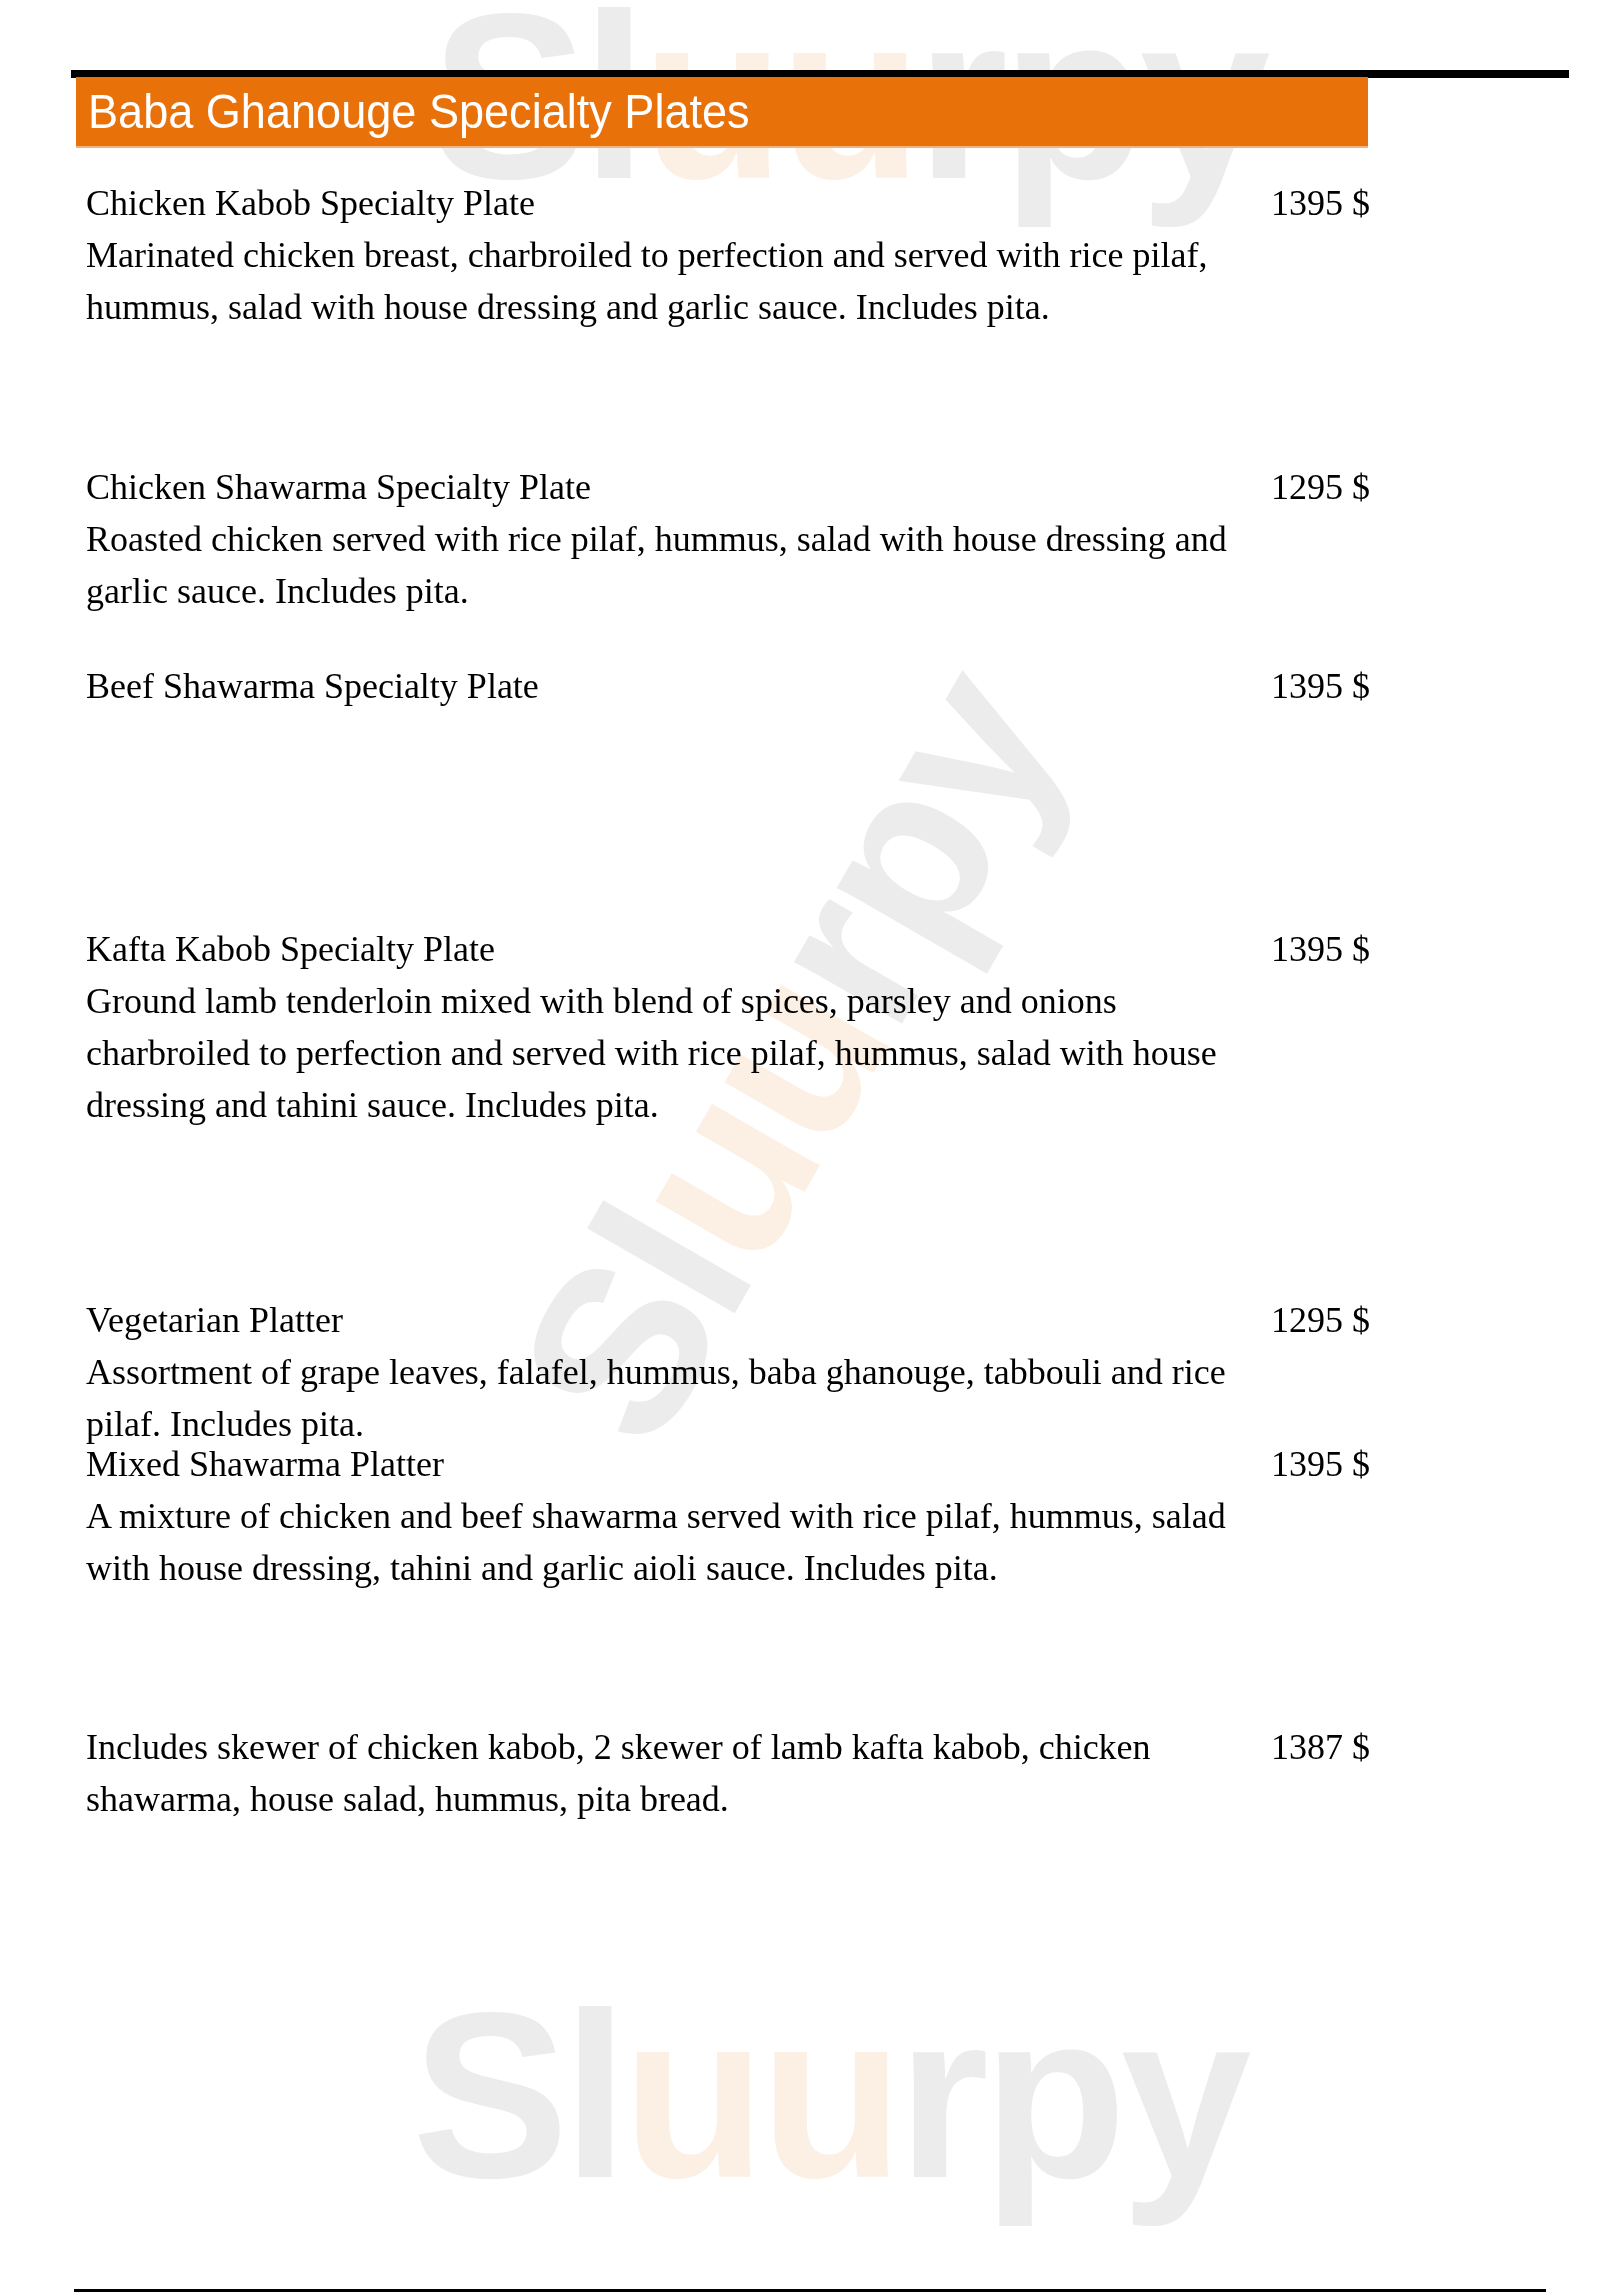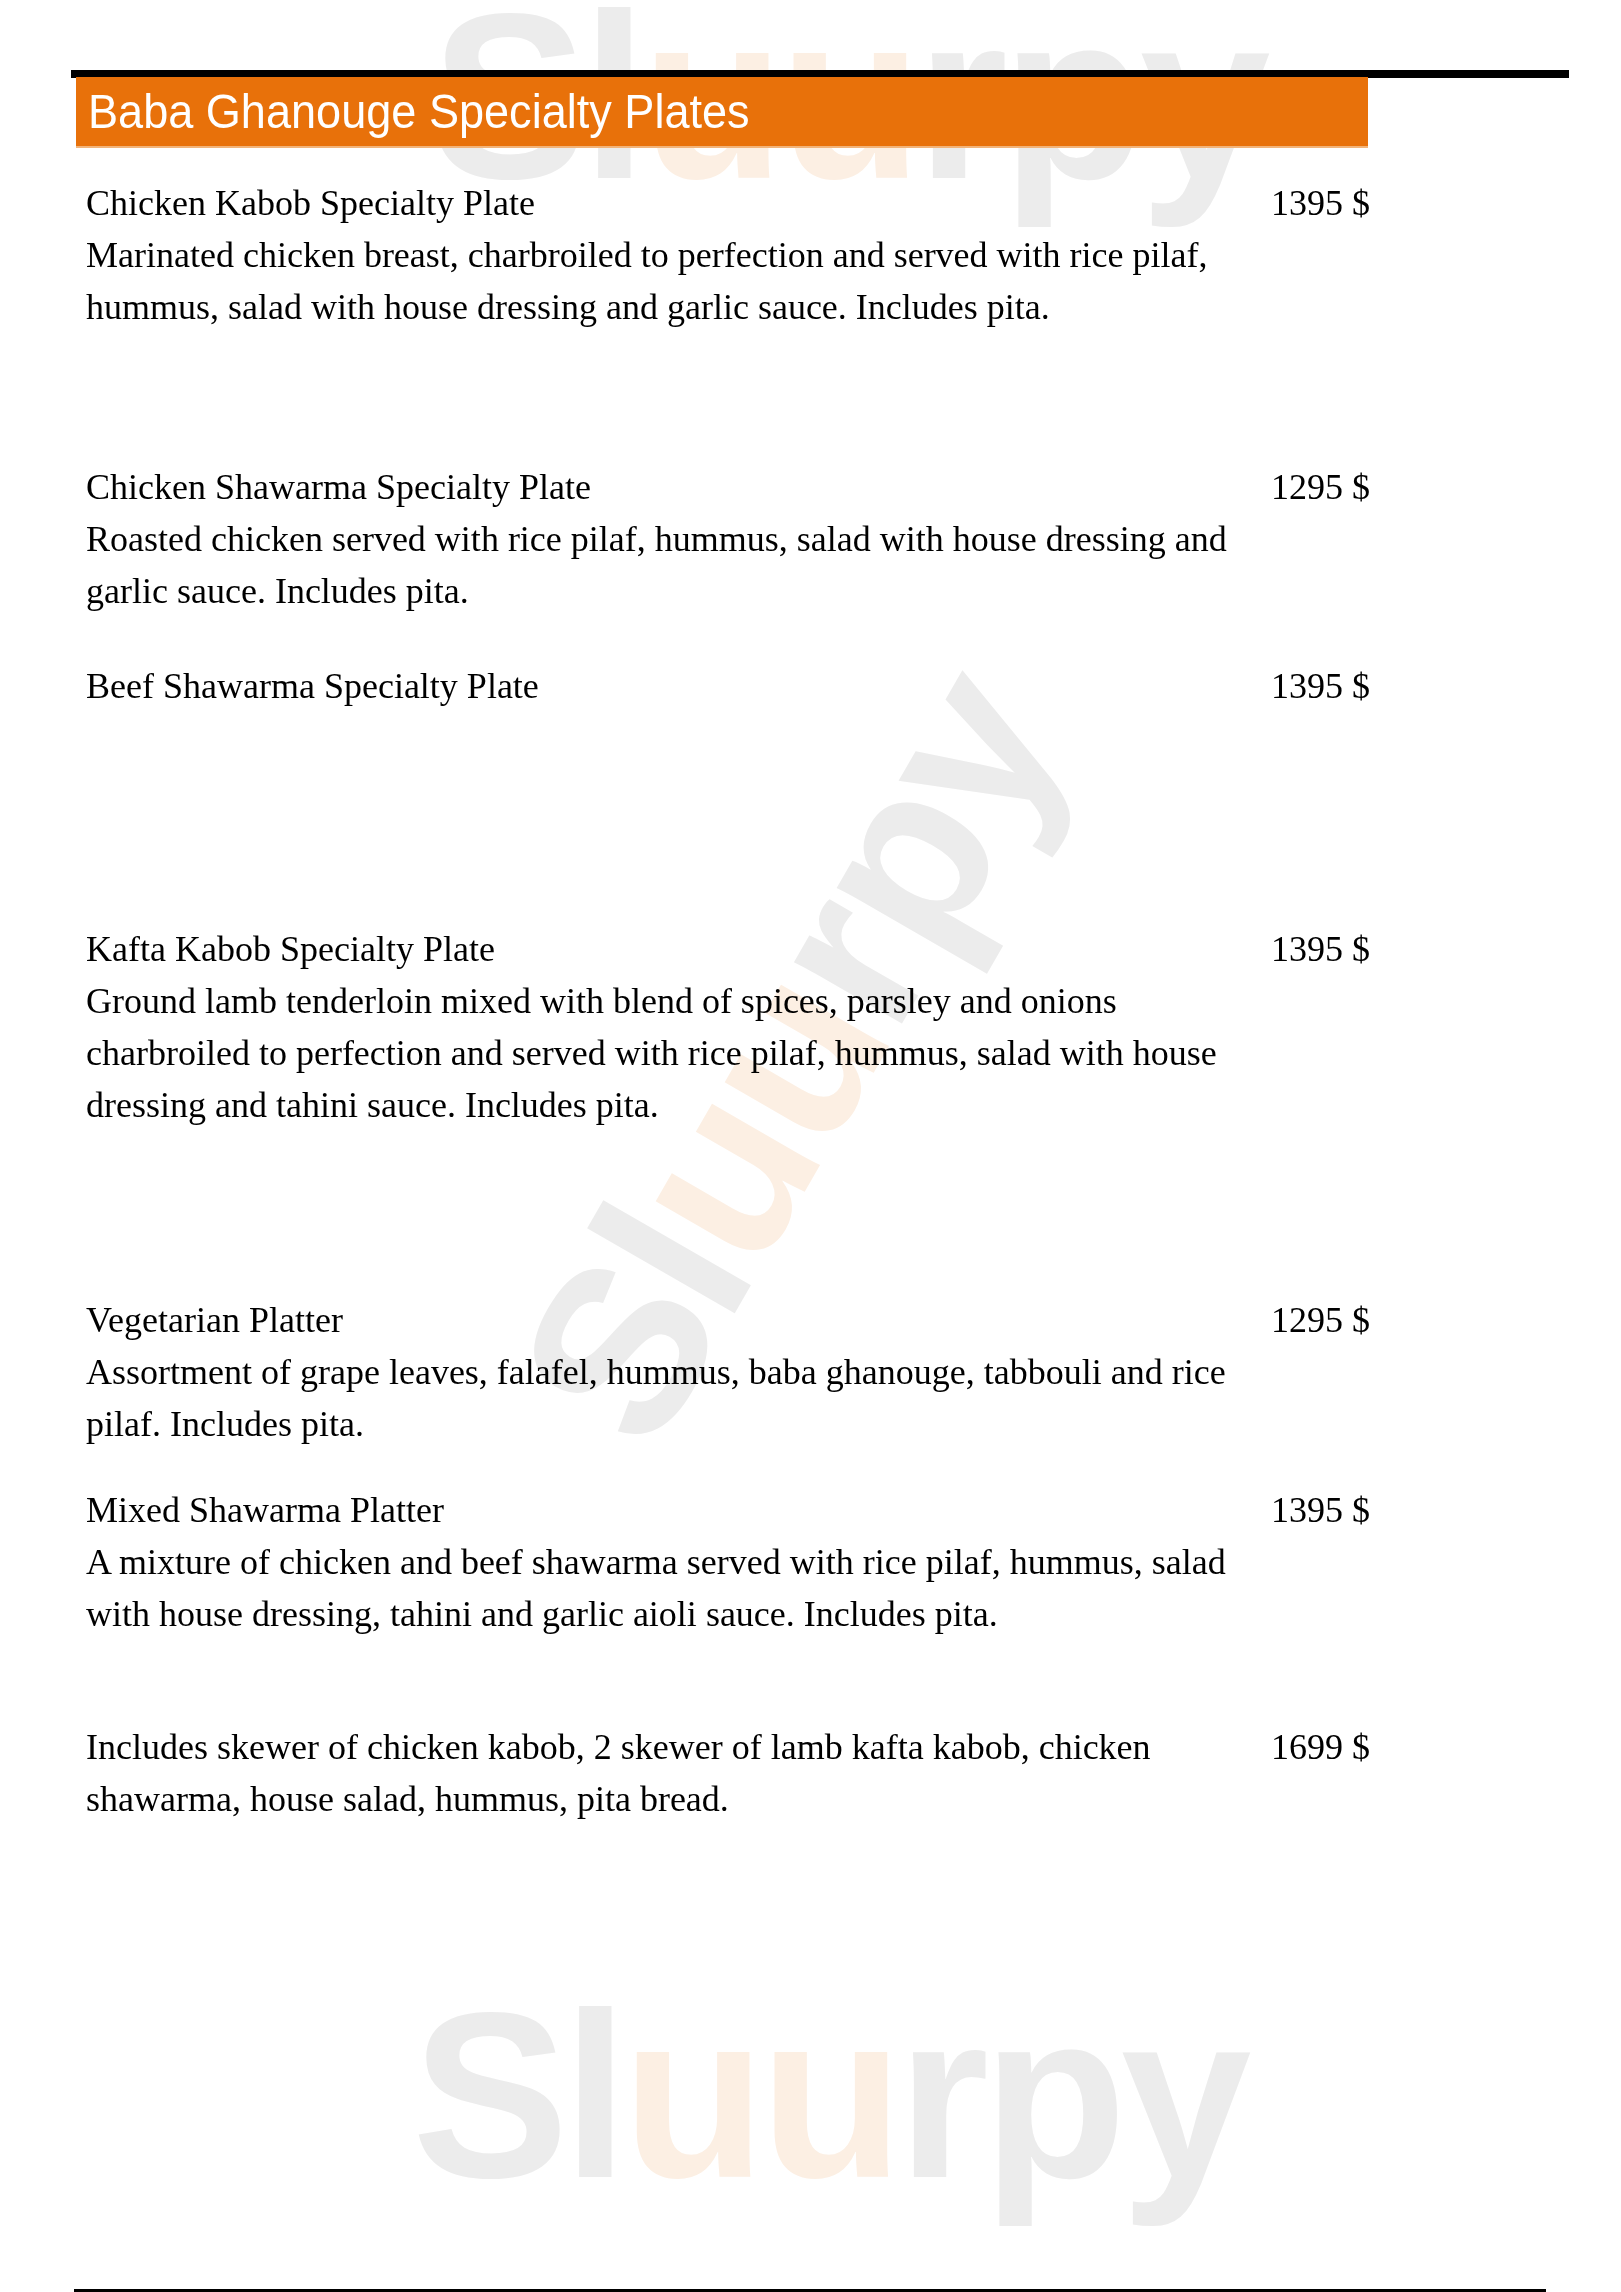--- a/index.html
+++ b/index.html
@@ -86,26 +86,26 @@
     <div class="item-price">1395 $</div>
     <div class="item-desc">Ground lamb tenderloin mixed with blend of spices, parsley and onions charbroiled to perfection and served with rice pilaf, hummus, salad with house dressing and tahini sauce. Includes pita.</div>
   </div>
 
   <div class="item" style="top:1274px;margin-top:20px;">
     <div class="item-name">Vegetarian Platter</div>
     <div class="item-price">1295 $</div>
     <div class="item-desc">Assortment of grape leaves, falafel, hummus, baba ghanouge, tabbouli and rice pilaf. Includes pita.</div>
   </div>
 
-  <div class="item" style="top:1438px;margin-top:46px;">
+  <div class="item" style="top:1438px;">
     <div class="item-name">Mixed Shawarma Platter</div>
     <div class="item-price">1395 $</div>
     <div class="item-desc">A mixture of chicken and beef shawarma served with rice pilaf, hummus, salad with house dressing, tahini and garlic aioli sauce. Includes pita.</div>
   </div>
 
   <div class="item" style="top:1721px;">
-    <div class="item-price">1699 $</div>
+    <div class="item-price">1387 $</div>
     <div class="item-desc">Includes skewer of chicken kabob, 2 skewer of lamb kafta kabob, chicken shawarma, house salad, hummus, pita bread.</div>
   </div>
 </div>
 
 <div class="bottom-rule"></div>
 
 
 </body></html>

